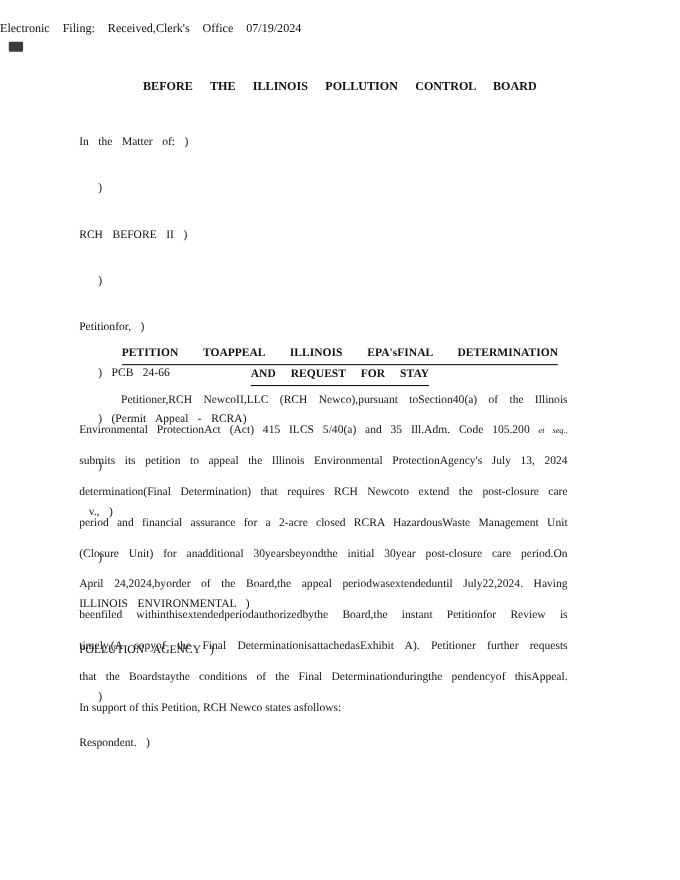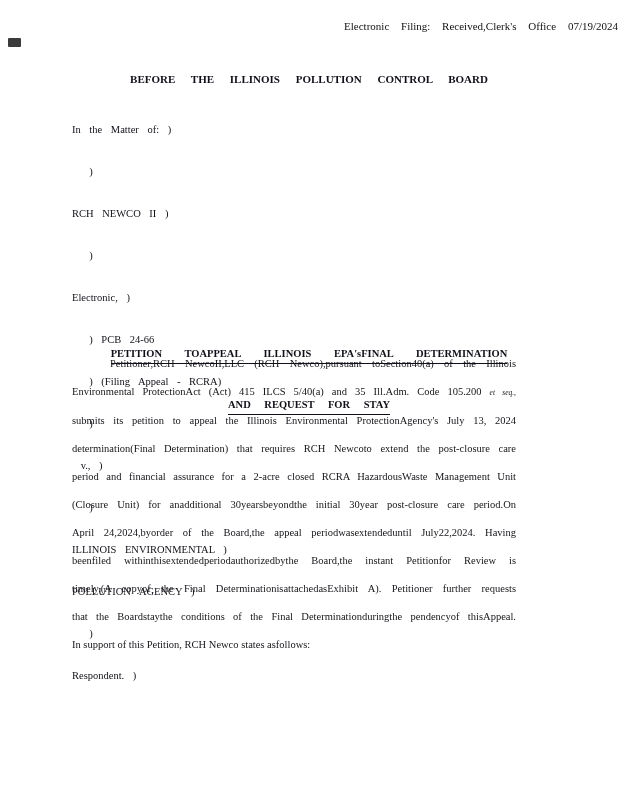--- a/index.html
+++ b/index.html
@@ -11,21 +11,21 @@
     font-family:"Liberation Serif","DejaVu Serif",serif;
     color:#17171c;
     overflow:hidden;
   }
   .scan-mark {
     position:absolute; left:8px; top:38px;
     width:13px; height:9px; background:#3b3b3b; border-radius:1px;
   }
   .filing-stamp {
     position:absolute; top:20px; left:0; right:0;
-    text-align:right; font-size:11px; word-spacing:9px;
+    text-align:left; font-size:11px; word-spacing:9px;
     color:#111;
   }
   .court-header {
     position:absolute; top:73px; left:0; right:0;
     text-align:center; font-size:11px; font-weight:bold;
     word-spacing:13px; color:#101018;
   }
   .caption {
     position:absolute; top:95px; left:72px; width:420px;
     font-size:10.5px; font-weight:normal; line-height:14px;
@@ -33,21 +33,20 @@
   }
   .doc-title {
     position:absolute; top:313px; left:0; right:0;
     text-align:center; font-size:10.5px; font-weight:bold;
     line-height:17px; color:#101018;
   }
   .doc-title .u {
     display:inline-block;
     border-bottom:1.6px solid #101018;
     padding-bottom:1px;
-    margin-top:32px;
   }
   .title-l1 { word-spacing:20px; }
   .title-l2 { word-spacing:11px; }
   .body-block {
     position:absolute; top:350px; left:72px; width:444px;
     font-size:10.5px; line-height:28px; color:#15151a;
   }
   .body-line {
     text-align:justify;
     text-align-last:justify;
@@ -64,25 +63,25 @@
 
   <div class="scan-mark"></div>
 
   <div class="filing-stamp">Electronic Filing: Received,Clerk's Office 07/19/2024</div>
 
   <div class="court-header">BEFORE THE ILLINOIS POLLUTION CONTROL BOARD</div>
 
   <div class="caption">
     <div>In the Matter of: )</div>
     <div>  )</div>
-    <div>RCH NEWCO II )</div>
+    <div>RCH BEFORE II )</div>
     <div>  )</div>
-    <div>Electronic, )</div>
+    <div>Petitionfor, )</div>
     <div>  ) PCB 24-66</div>
-    <div>  ) (Filing Appeal - RCRA)</div>
+    <div>  ) (Permit Appeal - RCRA)</div>
     <div>  )</div>
     <div> v., )</div>
     <div>  )</div>
     <div>ILLINOIS ENVIRONMENTAL )</div>
     <div>POLLUTION AGENCY )</div>
     <div>  )</div>
     <div>Respondent. )</div>
   </div>
 
   <div class="doc-title">

